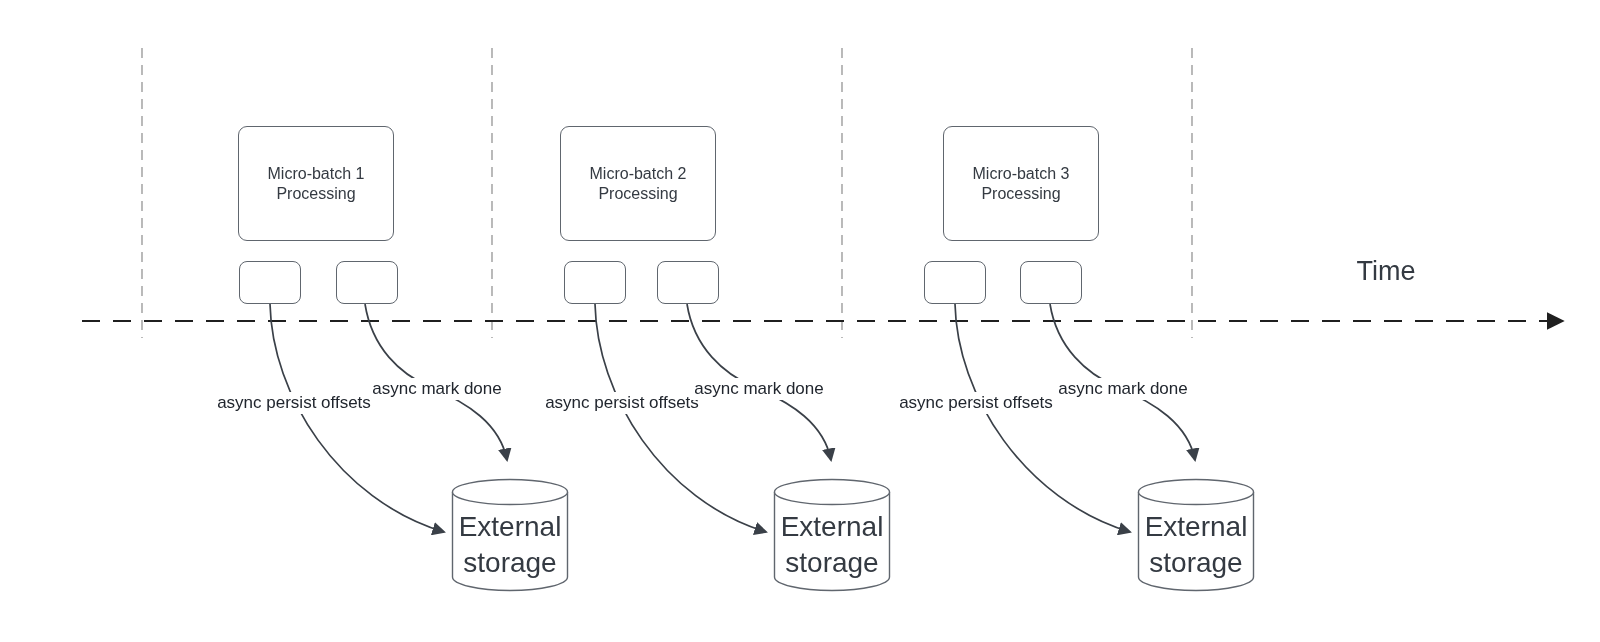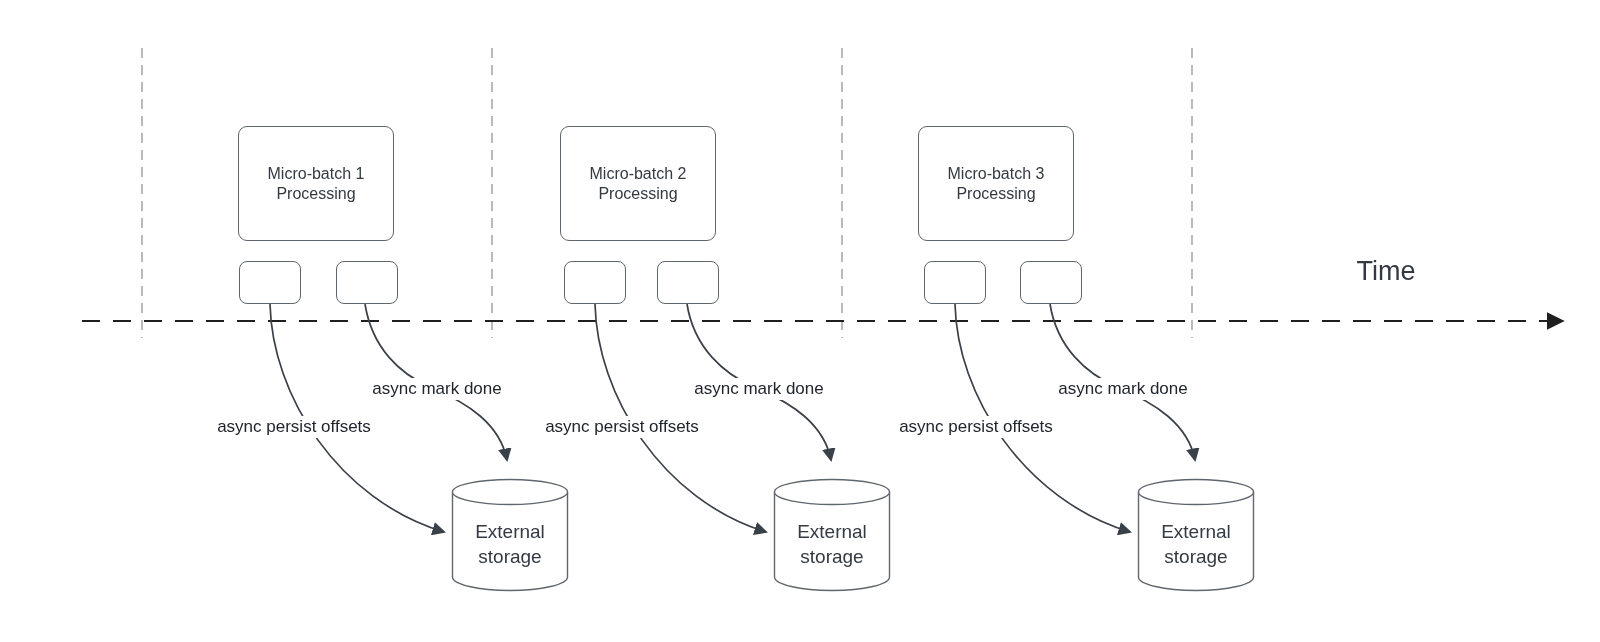--- a/index.html
+++ b/index.html
@@ -77,21 +77,21 @@
   .flow-label {
     position: absolute;
     transform: translateX(-50%);
     white-space: nowrap;
     font-size: 17px;
     font-weight: normal;
     color: var(--label-text);
     background: var(--background);
     padding: 1px 3px;
   }
-  .flow-label.persist { top: 416px; }
+  .flow-label.persist { top: 392px; }
   .flow-label.markdone { top: 378px; }
 
   .cylinder {
     position: absolute;
     top: 478px;
     width: 118px;
     height: 114px;
   }
   .cylinder svg { position: absolute; left: 0; top: 0; }
   .cyl-shape {
@@ -101,21 +101,21 @@
   }
   .cyl-text {
     position: absolute;
     left: 0; top: 0;
     width: 100%; height: 100%;
     padding-top: 20px;
     display: flex;
     align-items: center;
     justify-content: center;
     text-align: center;
-    font-size: 19px;
+    font-size: 28px;
     line-height: 1.3;
     color: var(--text);
   }
 
   .time-label {
     position: absolute;
     top: 256px;
     transform: translateX(-50%);
     font-size: 27px;
     color: var(--text);
@@ -179,21 +179,21 @@
   <div class="flow-label markdone" style="left:759px">async mark done</div>
   <div class="cylinder" style="left:773px">
     <svg width="118" height="114" viewBox="0 0 118 114">
       <path class="cyl-shape" d="M1.5,14 V99 A57.5,13.5 0 0 0 116.5,99 V14"></path>
       <ellipse class="cyl-shape" cx="59" cy="14" rx="57.5" ry="12.5"></ellipse>
     </svg>
     <div class="cyl-text multiline">External
 storage</div>
   </div>
 
-  <div class="batch-box multiline" style="left:918px">Micro-batch 3
+  <div class="batch-box multiline" style="left:943px">Micro-batch 3
 Processing</div>
   <div class="small-box" style="left:924px"></div>
   <div class="small-box" style="left:1020px"></div>
   <div class="flow-label persist" style="left:976px">async persist offsets</div>
   <div class="flow-label markdone" style="left:1123px">async mark done</div>
   <div class="cylinder" style="left:1137px">
     <svg width="118" height="114" viewBox="0 0 118 114">
       <path class="cyl-shape" d="M1.5,14 V99 A57.5,13.5 0 0 0 116.5,99 V14"></path>
       <ellipse class="cyl-shape" cx="59" cy="14" rx="57.5" ry="12.5"></ellipse>
     </svg>

